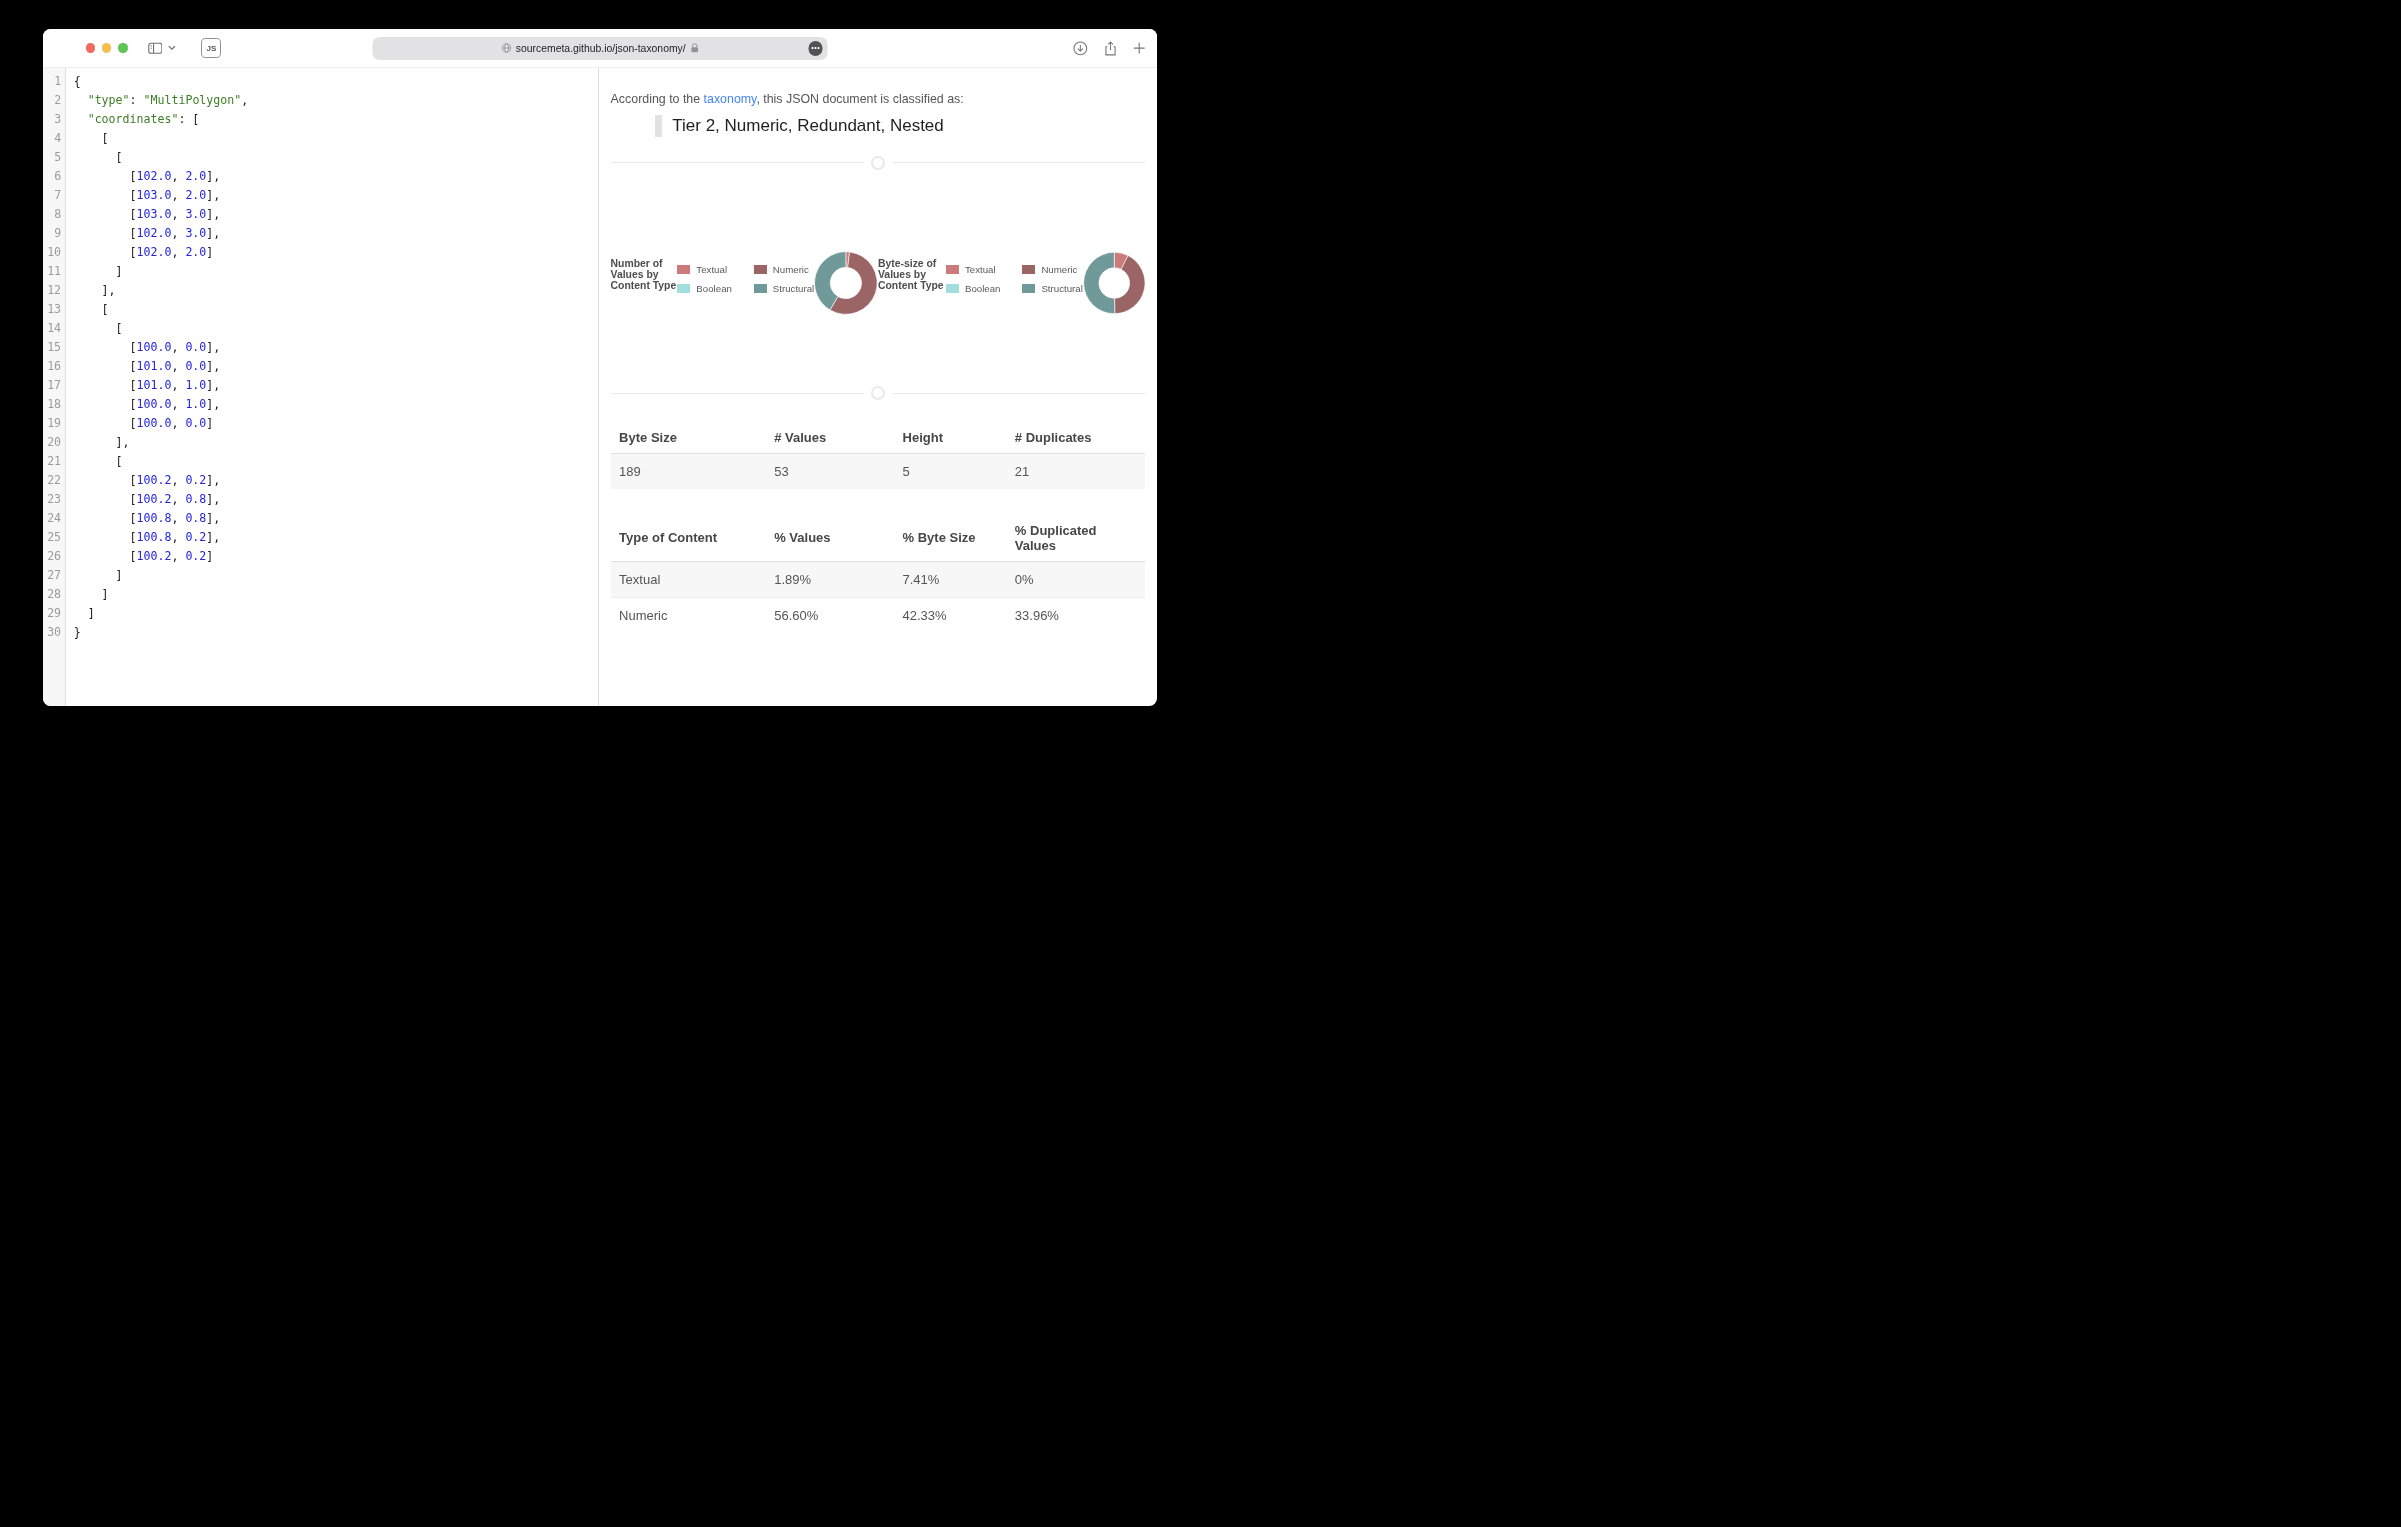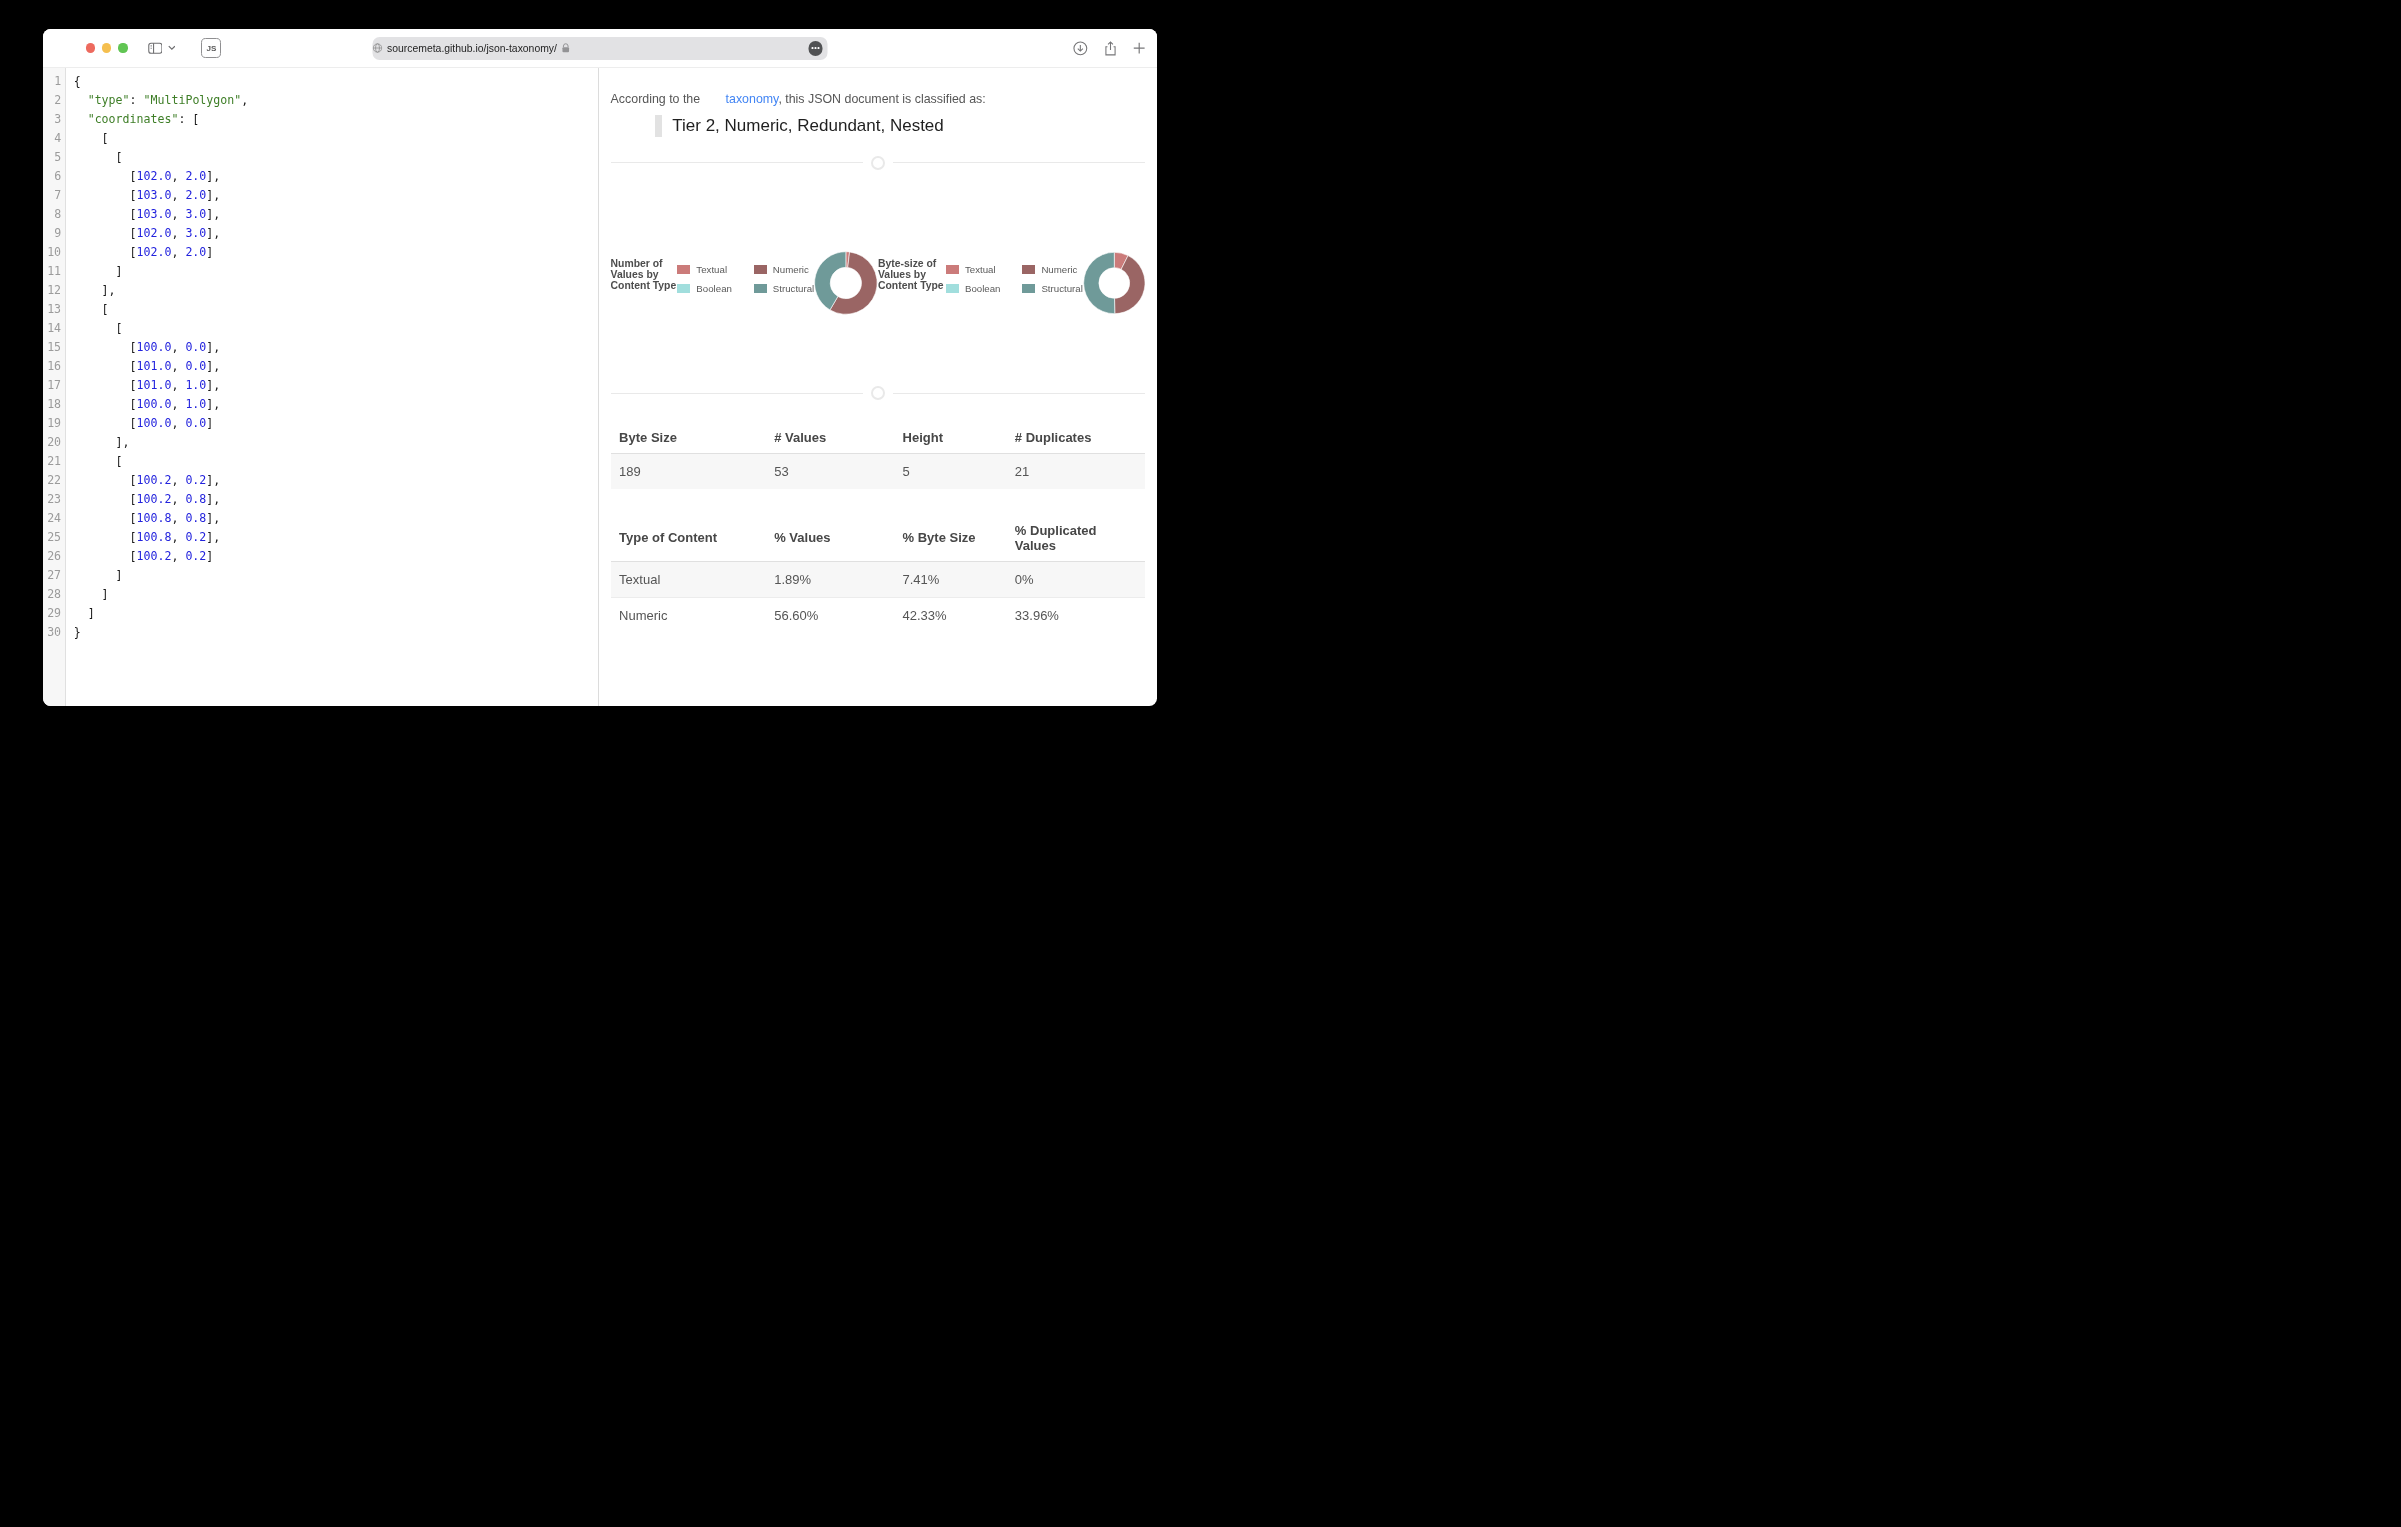--- a/index.html
+++ b/index.html
@@ -21,21 +21,21 @@
   .dot.red{background:#ed6a5e;}
   .dot.yellow{background:#f5bf4f;}
   .dot.green{background:#61c554;}
   .tb-icon{color:#6f6f71;display:flex;align-items:center;}
   .sidebar-group{margin-left:20px;display:flex;align-items:center;gap:5.4px;}
   .js-badge{margin-left:26px;width:18px;height:18px;border:1.2px solid #8f8f91;border-radius:4.6px;
     display:flex;align-items:center;justify-content:center;
     font-size:8.1px;font-weight:bold;color:#595959;}
   .urlbar{position:absolute;left:50%;transform:translateX(-50%);top:7.7px;
     width:455px;height:23px;background:#e2e2e4;border-radius:7px;
-    display:flex;align-items:center;}
+    display:flex;align-items:center;justify-content:center;}
   .url-text{font-size:10.4px;color:#1f1f1f;margin:0 4.6px;}
   .ext-circle{position:absolute;right:4.6px;top:4.3px;width:14.7px;height:14.7px;border-radius:50%;
     background:#515254;display:flex;align-items:center;justify-content:center;gap:1.4px;}
   .ext-circle i{width:1.7px;height:1.7px;border-radius:50%;background:#fff;display:block;}
   .tb-right{position:absolute;right:11.6px;top:0;height:39px;display:flex;align-items:center;gap:16.2px;}
   
   .content{flex:1;display:flex;min-height:0;}
   .editor{width:556px;flex:0 0 556px;border-right:0.8px solid #dcdcdc;display:flex;
     font-family:"DejaVu Sans Mono",monospace;font-size:11.6px;line-height:19px;
     box-sizing:border-box;overflow:hidden;}
@@ -182,21 +182,21 @@
           <div>27</div>
           <div>28</div>
           <div>29</div>
           <div>30</div>
         </div>
       <div class="codearea" id="codearea"><div>{</div><div>  <span class="tok-s">"type"</span>: <span class="tok-s">"MultiPolygon"</span>,</div><div>  <span class="tok-s">"coordinates"</span>: [</div><div>    [</div><div>      [</div><div>        [<span class="tok-n">102.0</span>, <span class="tok-n">2.0</span>],</div><div>        [<span class="tok-n">103.0</span>, <span class="tok-n">2.0</span>],</div><div>        [<span class="tok-n">103.0</span>, <span class="tok-n">3.0</span>],</div><div>        [<span class="tok-n">102.0</span>, <span class="tok-n">3.0</span>],</div><div>        [<span class="tok-n">102.0</span>, <span class="tok-n">2.0</span>]</div><div>      ]</div><div>    ],</div><div>    [</div><div>      [</div><div>        [<span class="tok-n">100.0</span>, <span class="tok-n">0.0</span>],</div><div>        [<span class="tok-n">101.0</span>, <span class="tok-n">0.0</span>],</div><div>        [<span class="tok-n">101.0</span>, <span class="tok-n">1.0</span>],</div><div>        [<span class="tok-n">100.0</span>, <span class="tok-n">1.0</span>],</div><div>        [<span class="tok-n">100.0</span>, <span class="tok-n">0.0</span>]</div><div>      ],</div><div>      [</div><div>        [<span class="tok-n">100.2</span>, <span class="tok-n">0.2</span>],</div><div>        [<span class="tok-n">100.2</span>, <span class="tok-n">0.8</span>],</div><div>        [<span class="tok-n">100.8</span>, <span class="tok-n">0.8</span>],</div><div>        [<span class="tok-n">100.8</span>, <span class="tok-n">0.2</span>],</div><div>        [<span class="tok-n">100.2</span>, <span class="tok-n">0.2</span>]</div><div>      ]</div><div>    ]</div><div>  ]</div><div>}</div></div>
     </div>
 
     <div class="analysis">
 
-      <p class="classify-p"><span>According to the </span><a style="color: rgb(66, 133, 244); margin-left: 22px;">taxonomy</a><span>, this JSON document is classified as:</span></p>
+      <p class="classify-p"><span>According to the </span><a style="color: rgb(66, 133, 244);">taxonomy</a><span>, this JSON document is classified as:</span></p>
 
       <div class="heading-row">
         <span class="heading-bar"></span>
         <span class="heading-text">Tier 2, Numeric, Redundant, Nested</span>
       </div>
 
       <div class="divider divider1">
         <span class="line"></span>
         <span class="knob"></span>
         <span class="line"></span>

